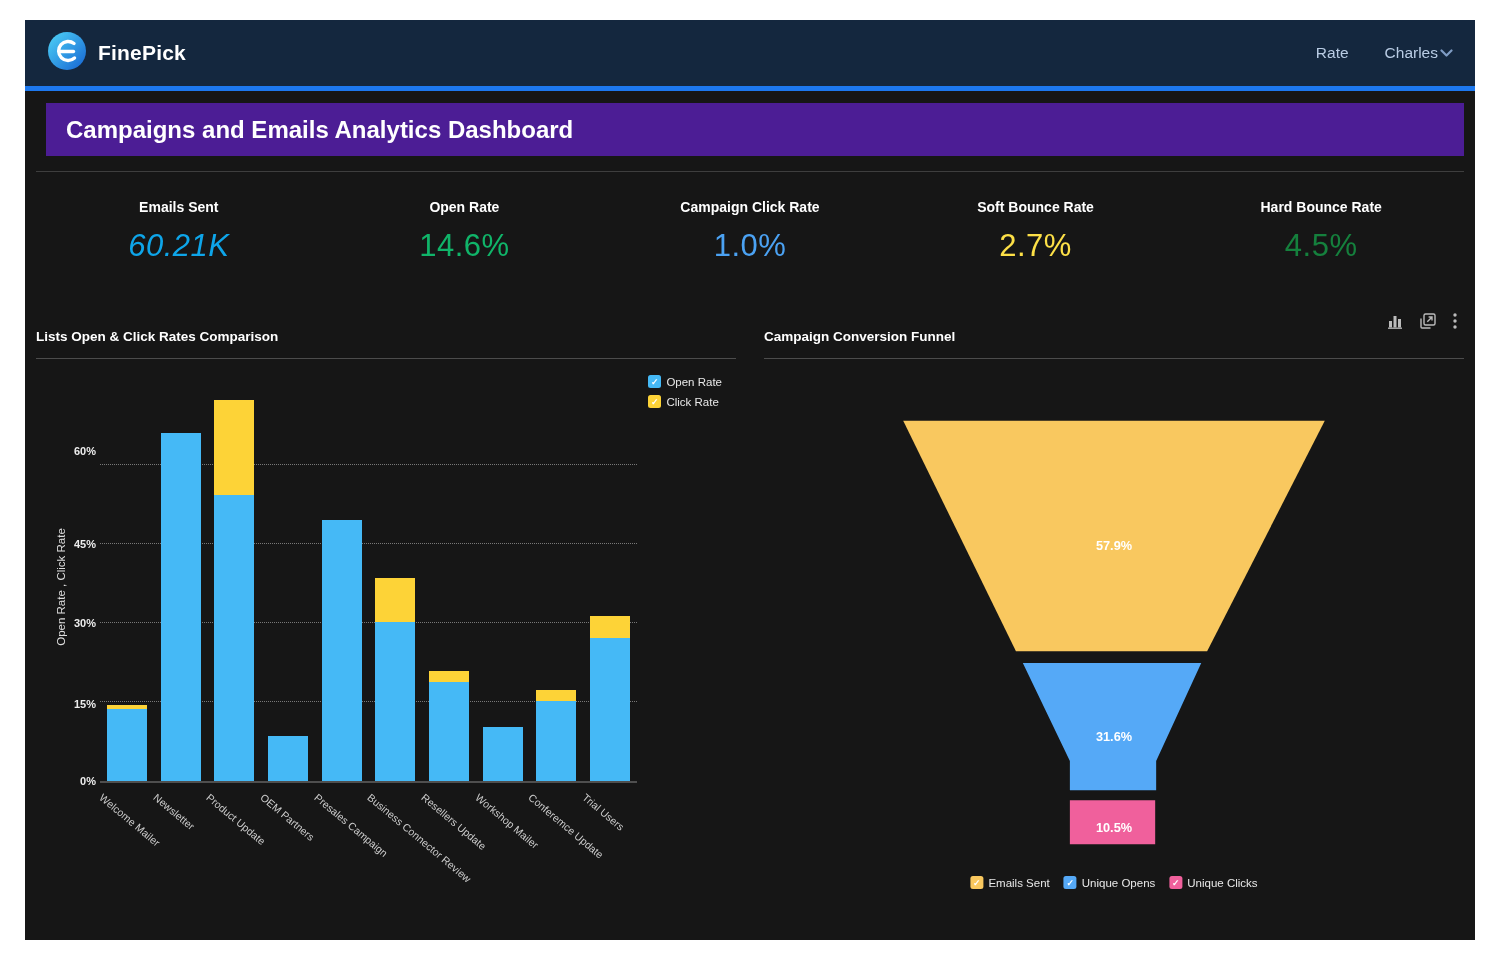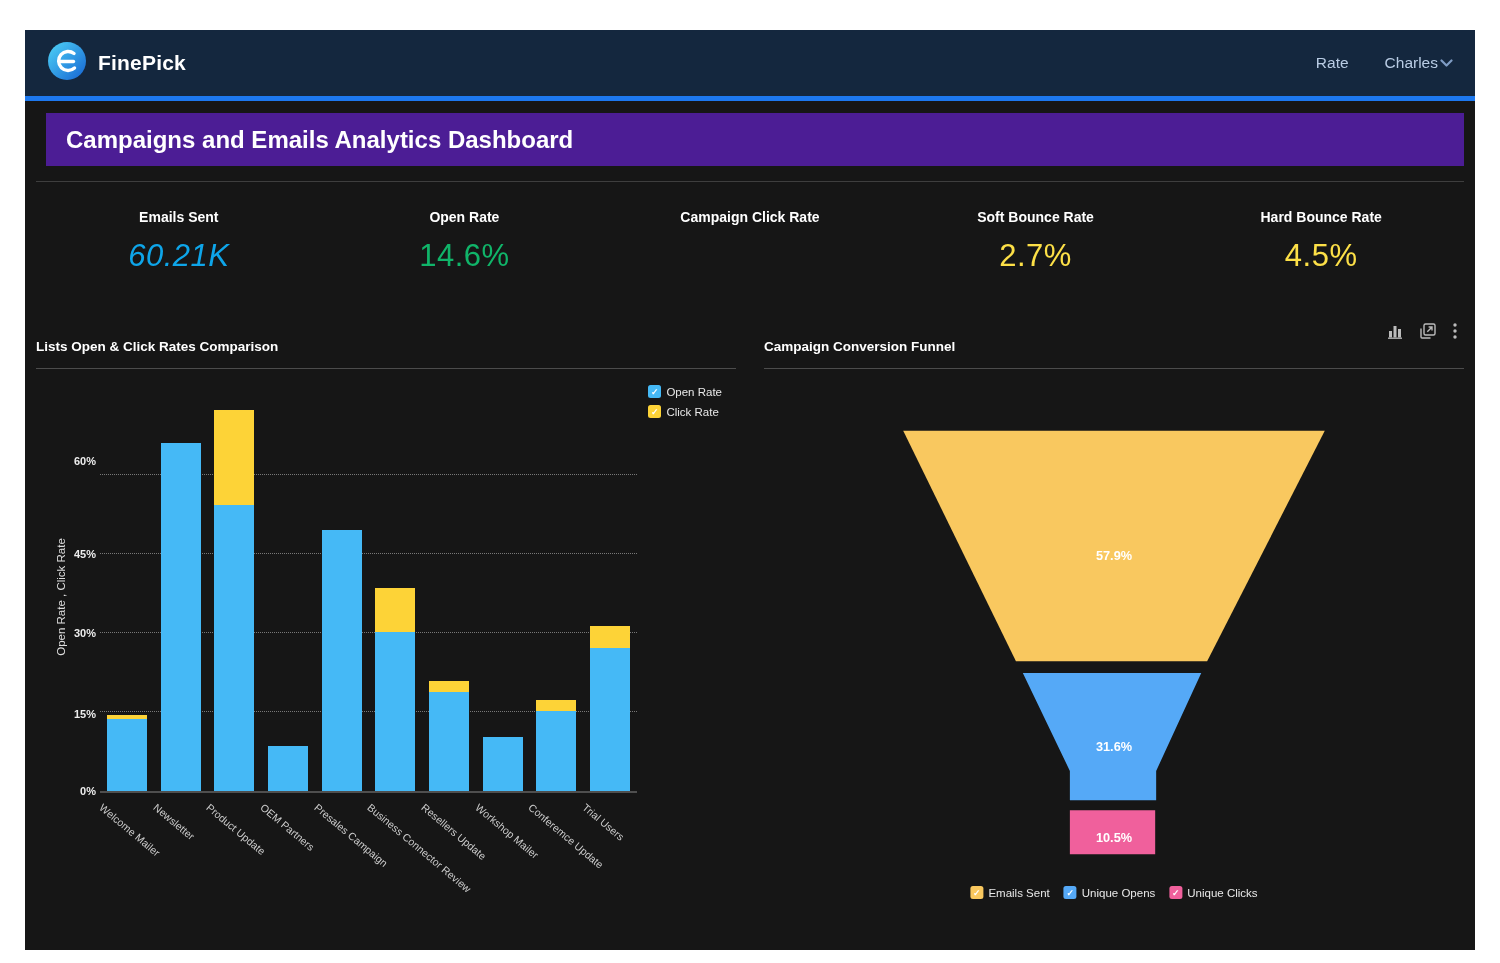--- a/index.html
+++ b/index.html
@@ -1,17 +1,17 @@
 <!DOCTYPE html>
 <html><head>
 <meta charset="utf-8">
 <style>
   * { box-sizing: border-box; margin: 0; padding: 0; }
   html,body { background:#ffffff; font-family:"Liberation Sans", sans-serif; }
-  .page { width:1401px; height:963px; padding:30px 25px 13px; }
+  .page { width:1401px; height:963px; padding:20px 25px 13px; }
   .app { width:1450px; height:920px; background:#161616; overflow:hidden; }
 
   
   .navbar { height:66px; background:#14273e; display:flex; align-items:center; padding:0 22px; }
   .brand { display:flex; align-items:center; gap:11px; cursor:pointer; }
   .brand-name { color:#ffffff; font-size:21px; font-weight:700; letter-spacing:.2px; }
   .nav-right { margin-left:auto; display:flex; align-items:center; gap:36px; }
   .nav-link { color:#b9cce4; font-size:15.5px; font-weight:500; text-decoration:none; cursor:pointer; }
   .user-menu { display:flex; align-items:center; gap:2px; cursor:pointer; }
   .accent { height:5px; background:#1d78ee; }
@@ -107,28 +107,29 @@
           <div class="kpi">
             <div class="kpi-label">Emails Sent</div>
             <div class="kpi-value" style="color: #0ea5e9; font-style: italic;">60.21K</div>
           </div>
           <div class="kpi">
             <div class="kpi-label">Open Rate</div>
             <div class="kpi-value" style="color: rgb(16, 180, 105);">14.6%</div>
           </div>
           <div class="kpi">
             <div class="kpi-label">Campaign Click Rate</div>
+            <div class="kpi-value" style="color: rgb(75, 162, 243);">1.0%</div>
           </div>
           <div class="kpi">
             <div class="kpi-label">Soft Bounce Rate</div>
             <div class="kpi-value" style="color: #fde047;">2.7%</div>
           </div>
           <div class="kpi">
             <div class="kpi-label">Hard Bounce Rate</div>
-            <div class="kpi-value" style="color: #fde047;">4.5%</div>
+            <div class="kpi-value" style="color: #15803d;">4.5%</div>
           </div>
         </div>
 
       <div class="charts">
 
         <section class="widget">
           <header>
             <h2>Lists Open &amp; Click Rates Comparison</h2>
           </header>
           <div class="chart-body">

